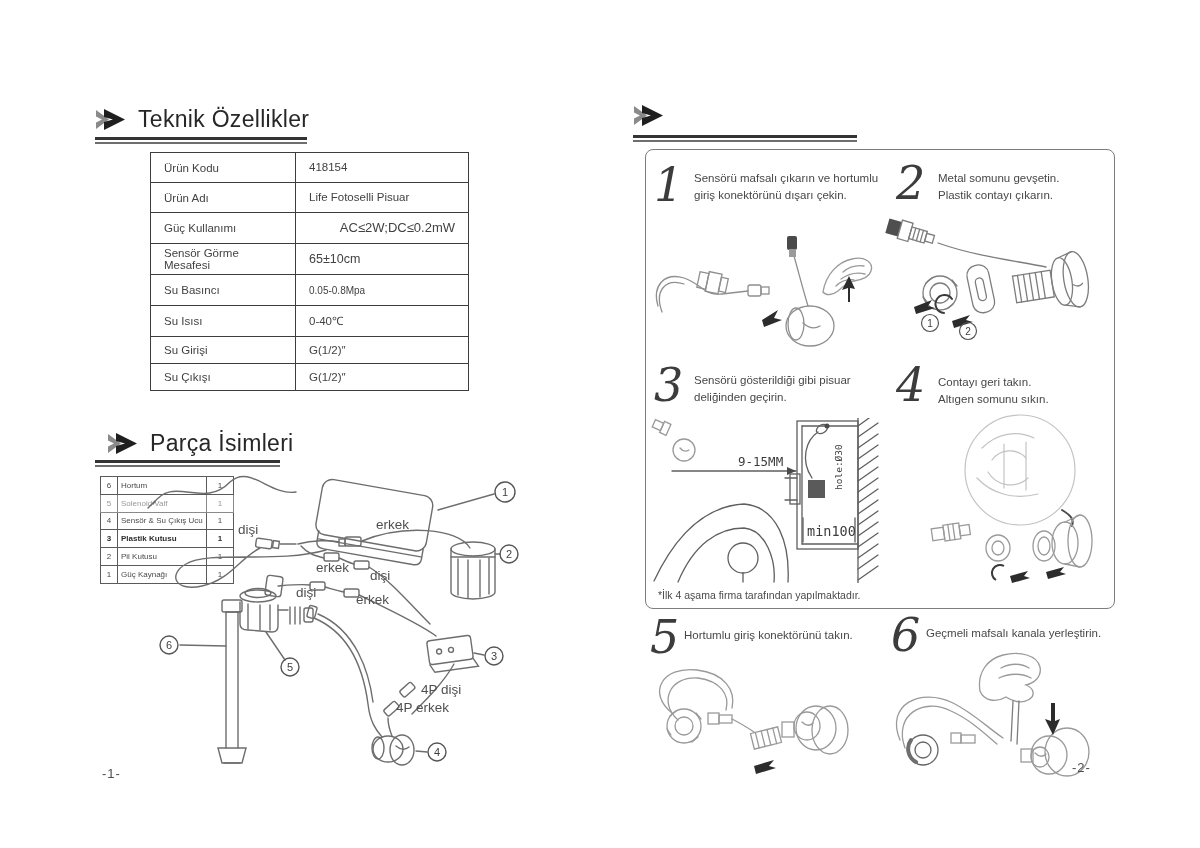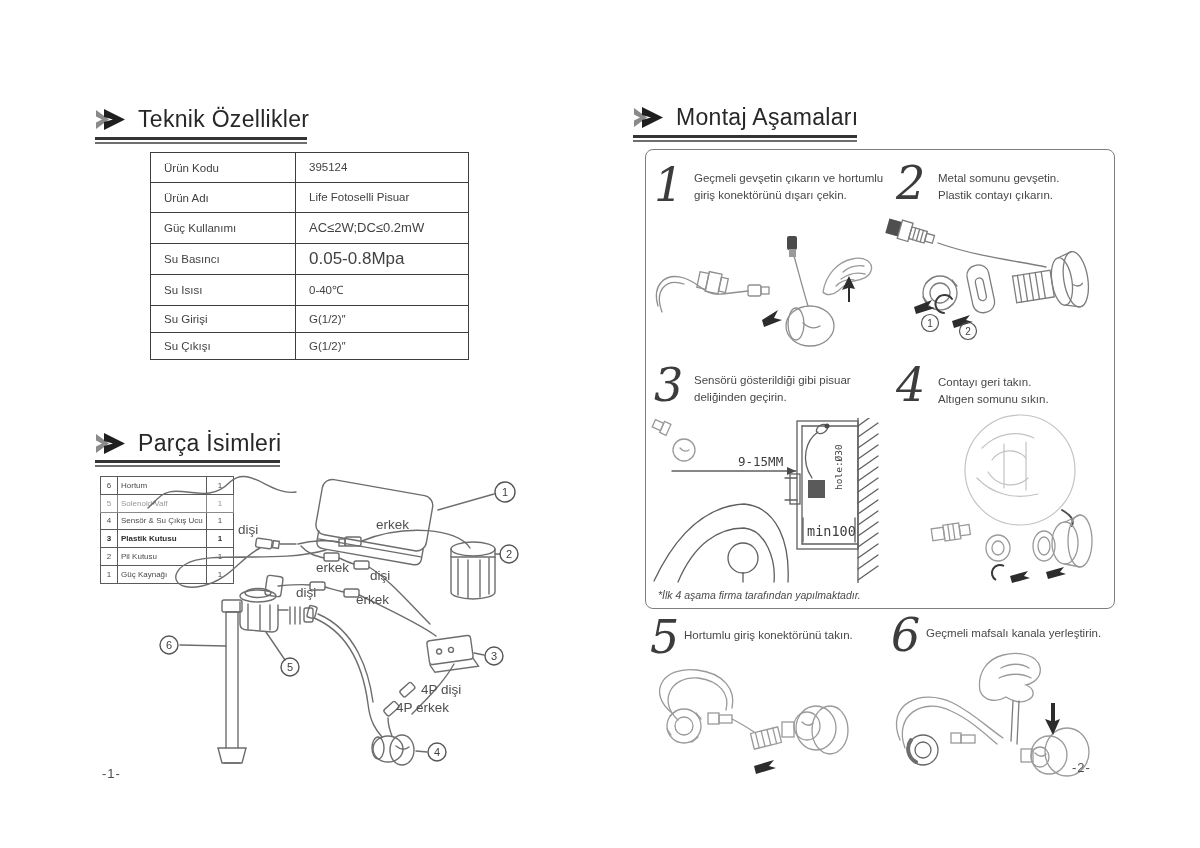--- a/index.html
+++ b/index.html
@@ -80,50 +80,54 @@
       <path d="M9,1 L30,11.5 L9,22 L9,14 L18,11.5 L9,9 Z" fill="#1f1f1f"></path>
     </svg>
     <span class="sec-title">Teknik Özellikler</span>
   </div>
   <div class="abs sec-rule" style="left:95px;top:137px;width:212px;"></div>
 
   <table class="spec abs" style="left:150px;top:152px;">
     <tbody>
         <tr>
       <td class="lab">Ürün Kodu</td>
-      <td class="val">395124</td>
+      <td class="val">418154</td>
     </tr>
     <tr>
       <td class="lab">Ürün Adı</td>
       <td class="val">Life Fotoselli Pisuar</td>
     </tr>
     <tr class="mid">
       <td class="lab">Güç Kullanımı</td>
-      <td class="val" style="font-size:13px;">AC≤2W;DC≤0.2mW</td>
+      <td class="val" style="font-size:13px;text-align:right;">AC≤2W;DC≤0.2mW</td>
+    </tr>
+    <tr class="mid">
+      <td class="lab">Sensör Görme Mesafesi</td>
+      <td class="val" style="font-size:12.5px;">65±10cm</td>
     </tr>
     <tr class="mid">
       <td class="lab">Su Basıncı</td>
-      <td class="val" style="font-size:17px;">0.05-0.8Mpa</td>
+      <td class="val" style="font-size:10px;">0.05-0.8Mpa</td>
     </tr>
     <tr class="mid">
       <td class="lab">Su Isısı</td>
       <td class="val">0-40℃</td>
     </tr>
     <tr class="short">
       <td class="lab">Su Girişi</td>
       <td class="val">G(1/2)″</td>
     </tr>
     <tr class="short">
       <td class="lab">Su Çıkışı</td>
       <td class="val">G(1/2)″</td>
     </tr>
   </tbody>
     </table>
 
-  <div class="abs sec-hdr" style="left:95px;top:430px;">
+  <div class="abs sec-hdr" style="left:107px;top:430px;">
     <svg width="32" height="23" viewBox="0 0 32 23">
       <path d="M1,2 L14,11.5 L1,21 L1,14.5 L7,11.5 L1,8.5 Z" fill="#8a8a8a"></path>
       <path d="M9,1 L30,11.5 L9,22 L9,14 L18,11.5 L9,9 Z" fill="#1f1f1f"></path>
     </svg>
     <span class="sec-title">Parça İsimleri</span>
   </div>
   <div class="abs sec-rule" style="left:95px;top:460px;width:185px;"></div>
 
   <table class="parts abs" style="left:100px;top:476px;">
     <tbody>
@@ -314,28 +318,27 @@
   <span class="abs page-num" style="left:102px;top:766px;">-1-</span>
 </div>
 
 <div class="abs" style="left:600px;top:0;width:600px;height:848px;">
 
   <div class="abs sec-hdr" style="left:33px;top:104px;">
     <svg width="32" height="23" viewBox="0 0 32 23">
       <path d="M1,2 L14,11.5 L1,21 L1,14.5 L7,11.5 L1,8.5 Z" fill="#8a8a8a"></path>
       <path d="M9,1 L30,11.5 L9,22 L9,14 L18,11.5 L9,9 Z" fill="#1f1f1f"></path>
     </svg>
-    <span class="sec-title">Montaj Aşamaları</span>
   </div>
   <div class="abs sec-rule" style="left:33px;top:135px;width:224px;"></div>
 
   <div class="abs install-box" style="left:45px;top:149px;width:470px;height:460px;"></div>
 
   <span class="abs step-num" style="left:54px;top:162px;">1</span>
-  <div class="abs step-text" style="left:94px;top:170px;width:230px;">Geçmeli gevşetin çıkarın ve hortumlu
+  <div class="abs step-text" style="left:94px;top:170px;width:230px;">Sensörü mafsalı çıkarın ve hortumlu
 giriş konektörünü dışarı çekin.</div>
 
   <span class="abs step-num" style="left:296px;top:160px;">2</span>
   <div class="abs step-text" style="left:338px;top:170px;width:180px;">Metal somunu gevşetin.
 Plastik contayı çıkarın.</div>
 
   <svg class="abs" style="left:50px;top:228px;" width="225" height="130" viewBox="0 0 225 130">
     <g fill="none" stroke="#8f8f8f" stroke-width="1.3" stroke-linecap="round">
       <path d="M8,78 C2,58 14,44 34,50 C52,56 54,68 72,66 L98,63"></path>
       <path d="M12,84 C4,62 16,50 34,56"></path>
@@ -535,21 +538,21 @@
       <path d="M143,114 L158,107 M143,156 L158,159"></path>
     </g>
 
     <path d="M82,158 A8,8 0 1 0 74,172" fill="none" stroke="#3a3a3a" stroke-width="2"></path>
     <g fill="#2c2c2c">
       <path d="M88,168 L106,163 L102,168 L108,170 L90,175 Z"></path>
       <path d="M124,164 L142,159 L138,164 L144,166 L126,171 Z"></path>
     </g>
   </svg>
 
-  <div class="abs footnote" style="left:58px;top:589px;font-style:italic;">*İlk 4 aşama firma tarafından yapılmaktadır.</div>
+  <div class="abs footnote" style="left:58px;top:589px;">*İlk 4 aşama firma tarafından yapılmaktadır.</div>
 
   <span class="abs step-num" style="left:50px;top:614px;">5</span>
   <div class="abs step-text" style="left:84px;top:627px;white-space:nowrap;">Hortumlu giriş konektörünü takın.</div>
 
   <span class="abs step-num" style="left:291px;top:612px;">6</span>
   <div class="abs step-text" style="left:326px;top:625px;white-space:nowrap;">Geçmeli mafsalı kanala yerleştirin.</div>
 
   <svg class="abs" style="left:42px;top:658px;" width="250" height="140" viewBox="0 0 250 140">
     <g fill="none" stroke="#9a9a9a" stroke-width="1.3" stroke-linecap="round">
 

